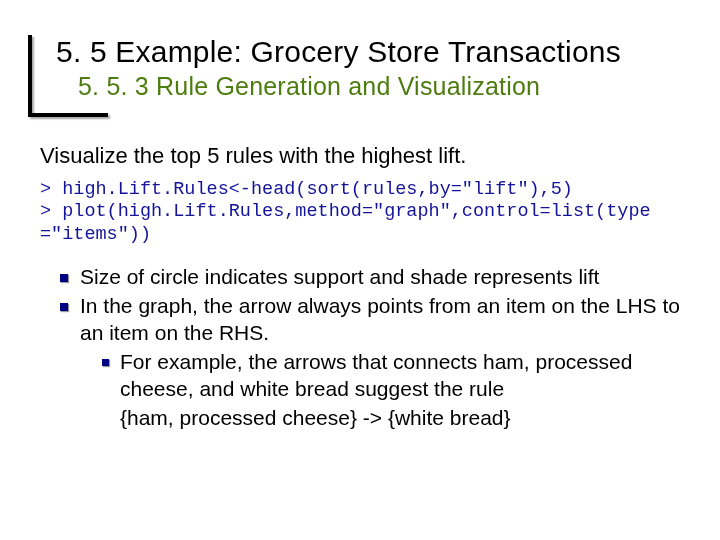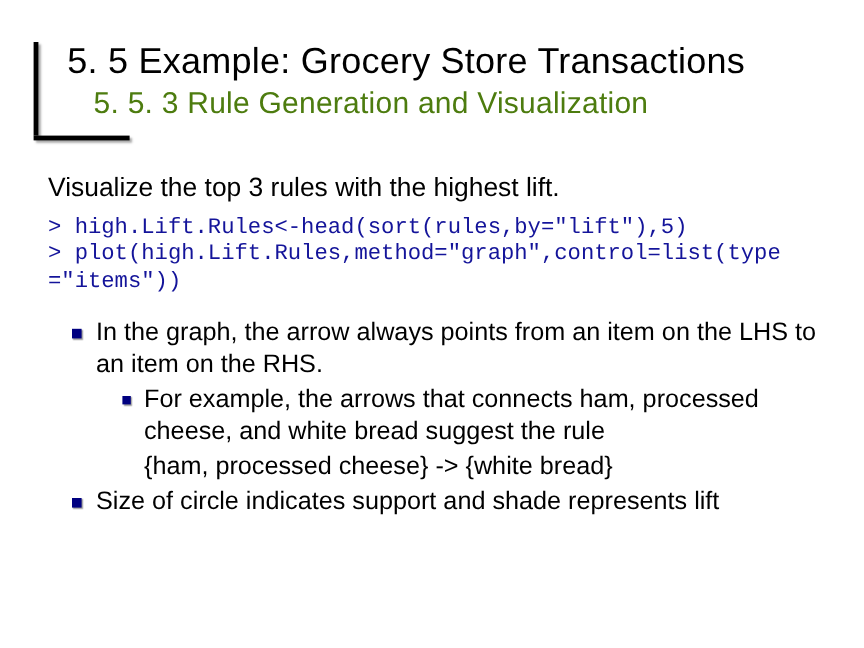--- a/index.html
+++ b/index.html
@@ -115,35 +115,35 @@
 </head>
 <body>
 
 <div class="slide">
   <div class="title-block">
     <h1 class="title">5. 5 Example: Grocery Store Transactions</h1>
     <h2 class="subtitle">5. 5. 3 Rule Generation and Visualization</h2>
   </div>
 
   <div class="content">
-    <p class="lead">Visualize the top 3 rules with the highest lift.</p>
+    <p class="lead">Visualize the top 5 rules with the highest lift.</p>
 
     <pre class="code">&gt; high.Lift.Rules&lt;-head(sort(rules,by="lift"),5)
 &gt; plot(high.Lift.Rules,method="graph",control=list(type="items"))</pre>
 
     <ul class="body-list">
+      <li class="bulleted">
+        <span>Size of circle indicates support and shade represents lift</span>
+      </li>
       <li class="bulleted">
         <span>In the graph, the arrow always points from an item on the LHS to an item on the RHS.</span>
         <ul class="sub">
           <li class="bulleted">
             <span>For example, the arrows that connects ham, processed cheese, and white bread suggest the rule</span>
           </li>
           <li>
             <span>{ham, processed cheese} -&gt; {white bread}</span>
           </li>
         </ul>
       </li>
-      <li class="bulleted">
-        <span>Size of circle indicates support and shade represents lift</span>
-      </li>
     </ul>
   </div>
 </div>
 
 </body></html>

